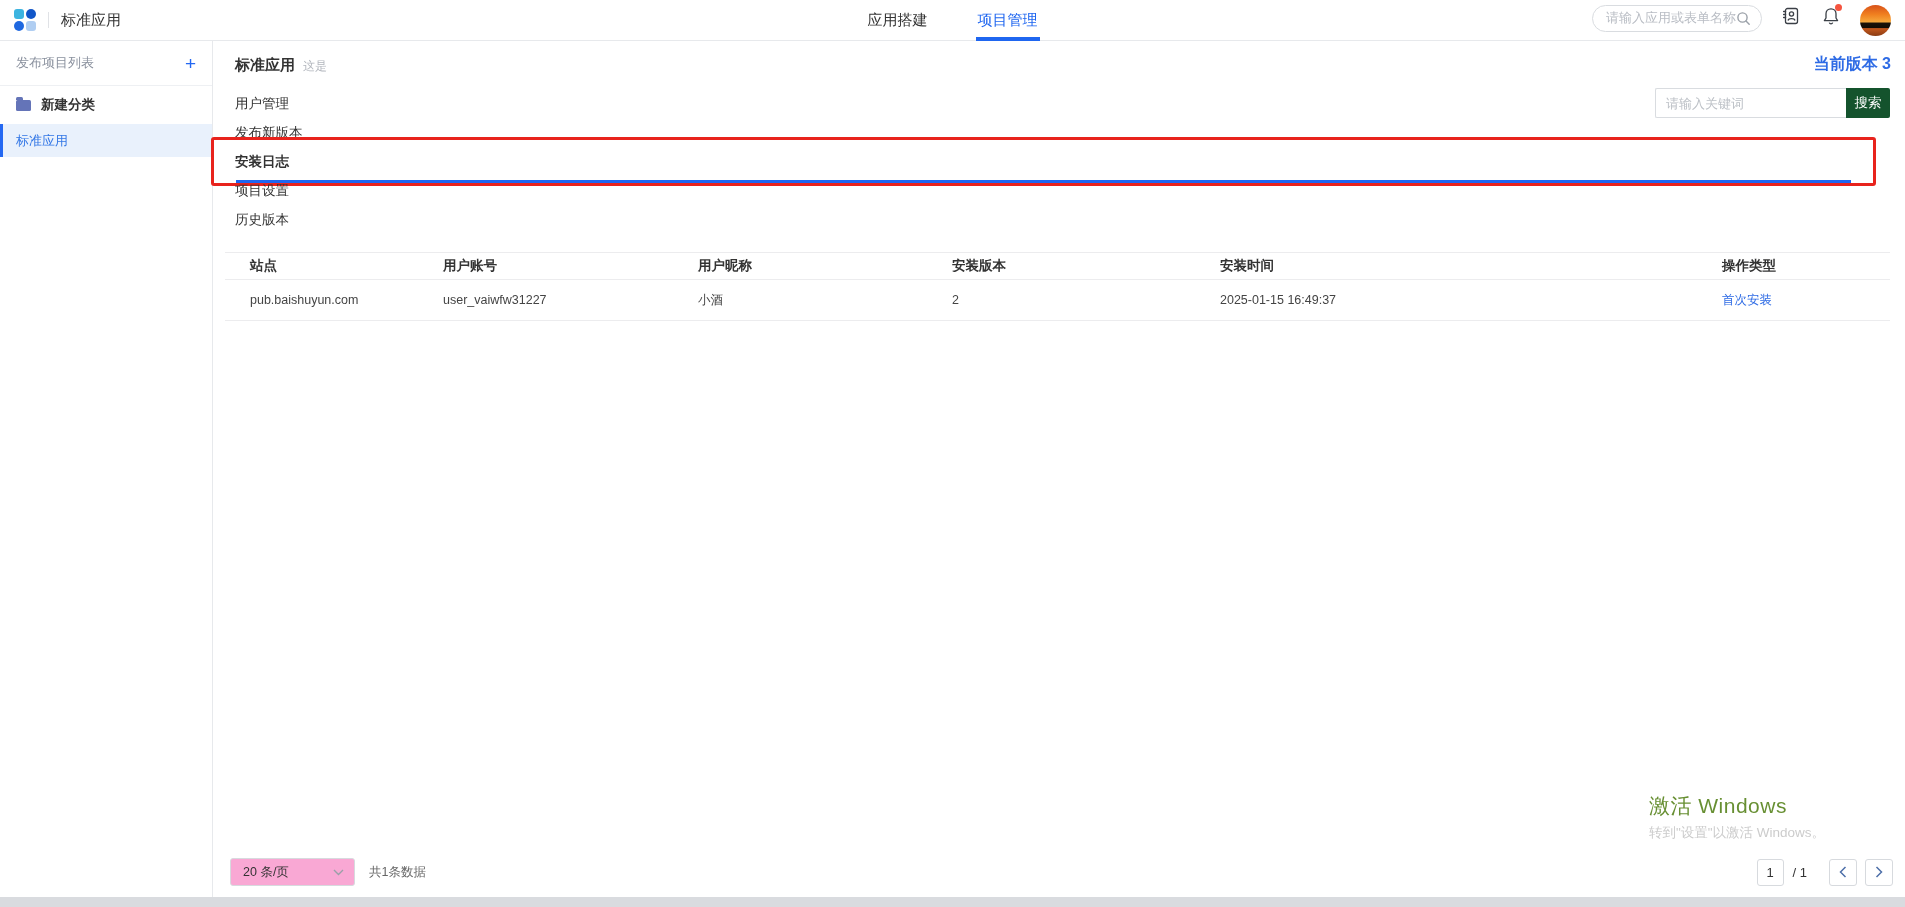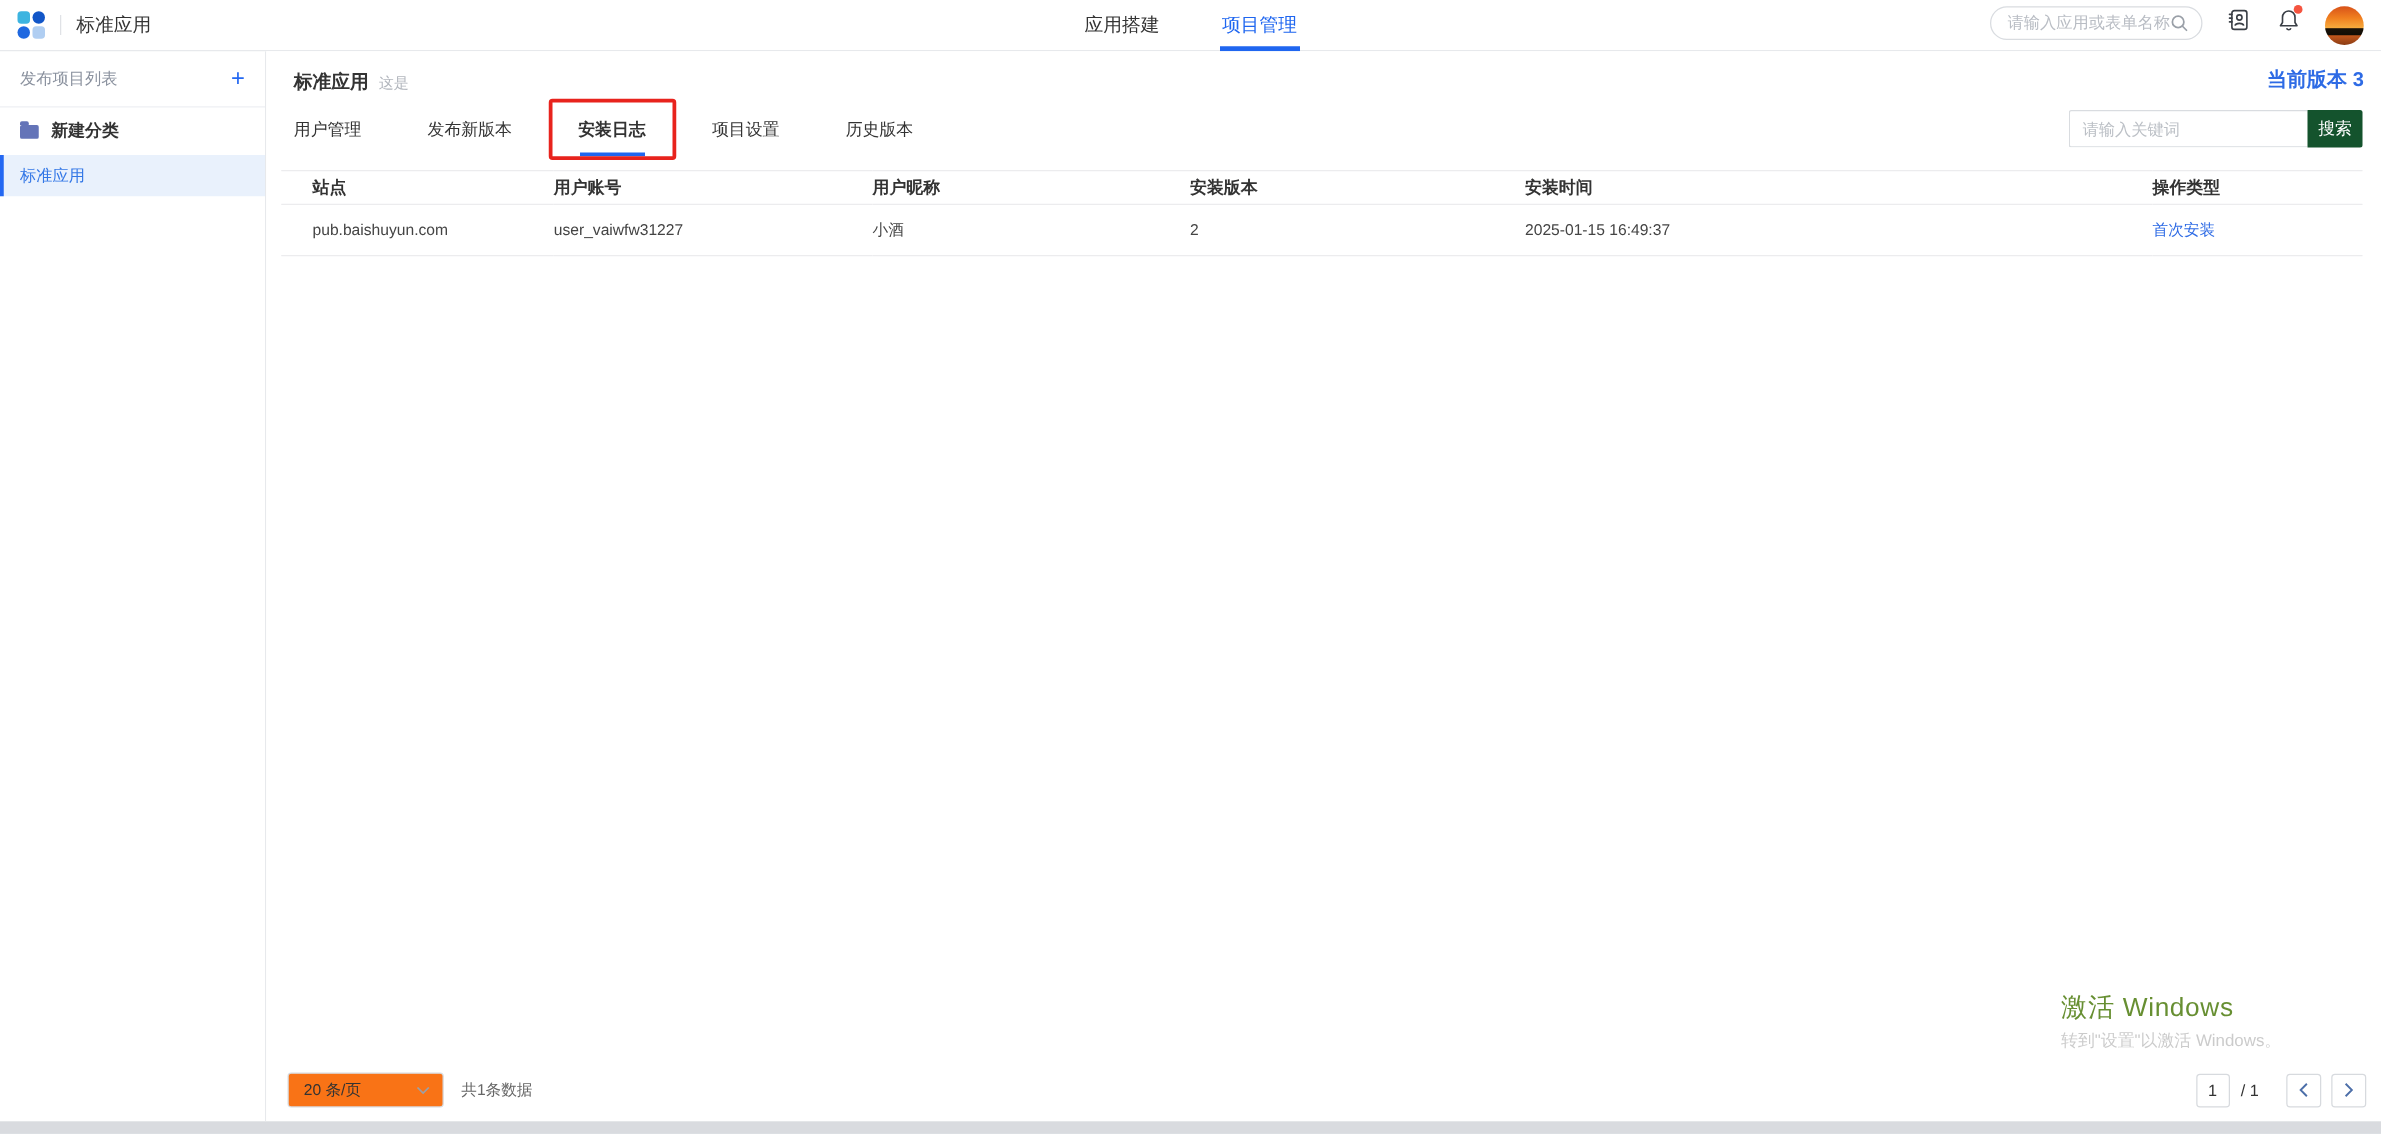--- a/index.html
+++ b/index.html
@@ -69,21 +69,21 @@
   .side-item.selected { background:#e9f1fc; color:#3377e6; }
   .side-item.selected::before { content:""; position:absolute; left:0; top:0; bottom:0; width:3px; background:#2468f2; }
 
   
   .main { flex:1; position:relative; background:#fff; }
   .content-header { padding:15px 15px 0 22px; display:flex; align-items:baseline; }
   .page-title { font-size:15px; font-weight:bold; color:#333; }
   .page-subtitle { font-size:12px; color:#b2b6bd; margin-left:8px; }
   .version-label { position:absolute; right:14px; top:13px; color:#2e6be5; font-size:16px; font-weight:bold; cursor:pointer;margin-left:37px; }
 
-  .tabs-row { margin-top:21px; padding-left:22px; display:flex; }
+  .tabs-row { margin-top:21px; padding-left:22px; display:flex;flex-direction:column; }
   .tab {
     font-size:13.5px; color:#333; cursor:pointer; margin-right:53px;
     padding-bottom:13px; position:relative; line-height:16px;
   }
   .tab.active { font-weight:bold; }
   .tab.active .tab-underline { position:absolute; left:1px; right:1px; bottom:0; height:3px; background:#1f66f0; }
   .annotation-box {
     position:absolute; left:-24px; right:-24px; top:-17px; bottom:-3px;
     border:3px solid #e8231d; border-radius:3px; pointer-events:none;
   }
@@ -112,21 +112,21 @@
   .link { color:#2e6be5; cursor:pointer; }
 
   
   .pagination {
     position:absolute; left:17px; right:12px; bottom:11px;
     display:flex; align-items:center;
   }
   .page-size {
     width:125px; height:28px; border:1px solid #d7dade; border-radius:3px;
     display:flex; align-items:center; justify-content:space-between;
-    padding:0 10px 0 12px; font-size:12.5px; color:#333; cursor:pointer; background:#f97316;
+    padding:0 10px 0 12px; font-size:12.5px; color:#333; cursor:pointer; background:#f9a8d4;
   }
   .total-text { margin-left:14px; font-size:12.5px; color:#666; }
   .pager { margin-left:auto; display:flex; align-items:center; }
   .page-box {
     width:27px; height:27px; border:1px solid #d7dade; border-radius:3px; background:#fff;
     display:flex; align-items:center; justify-content:center; font-size:13px; color:#333; cursor:pointer;
   }
   .page-total { margin:0 14px 0 9px; font-size:13px; color:#333; }
   .pg-btn {
     width:28px; height:27px; border:1px solid #d7dade; border-radius:3px; background:#fff;

